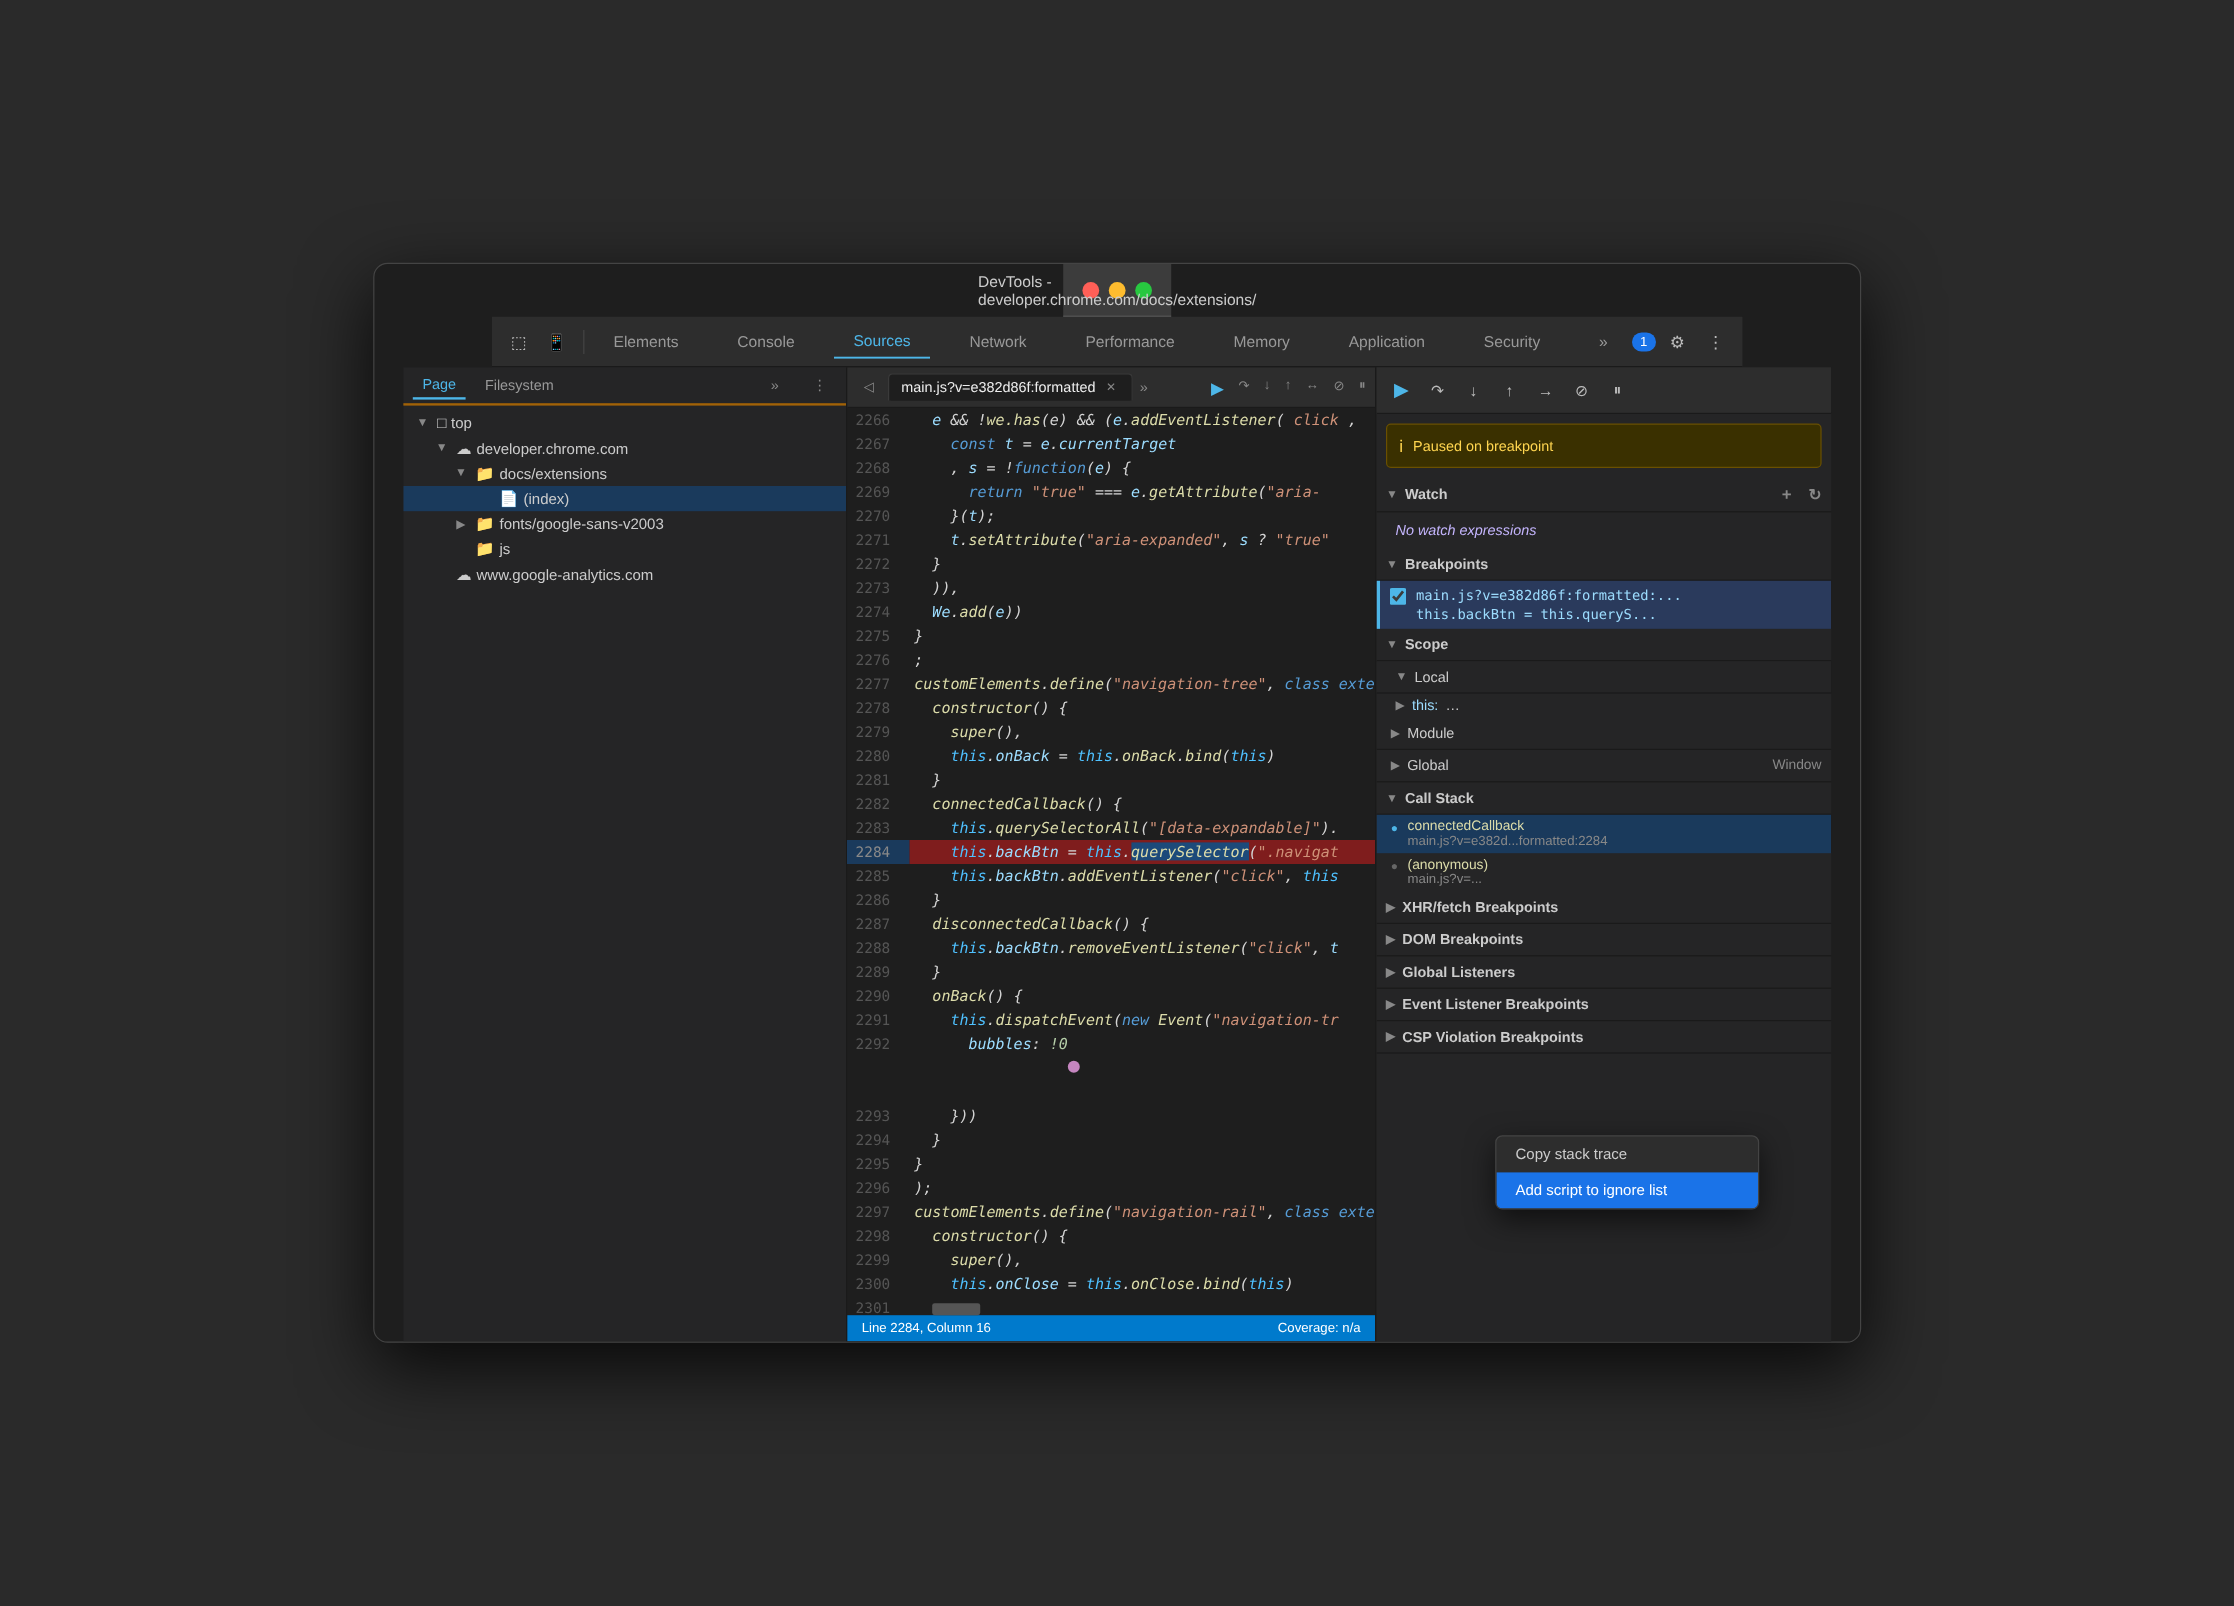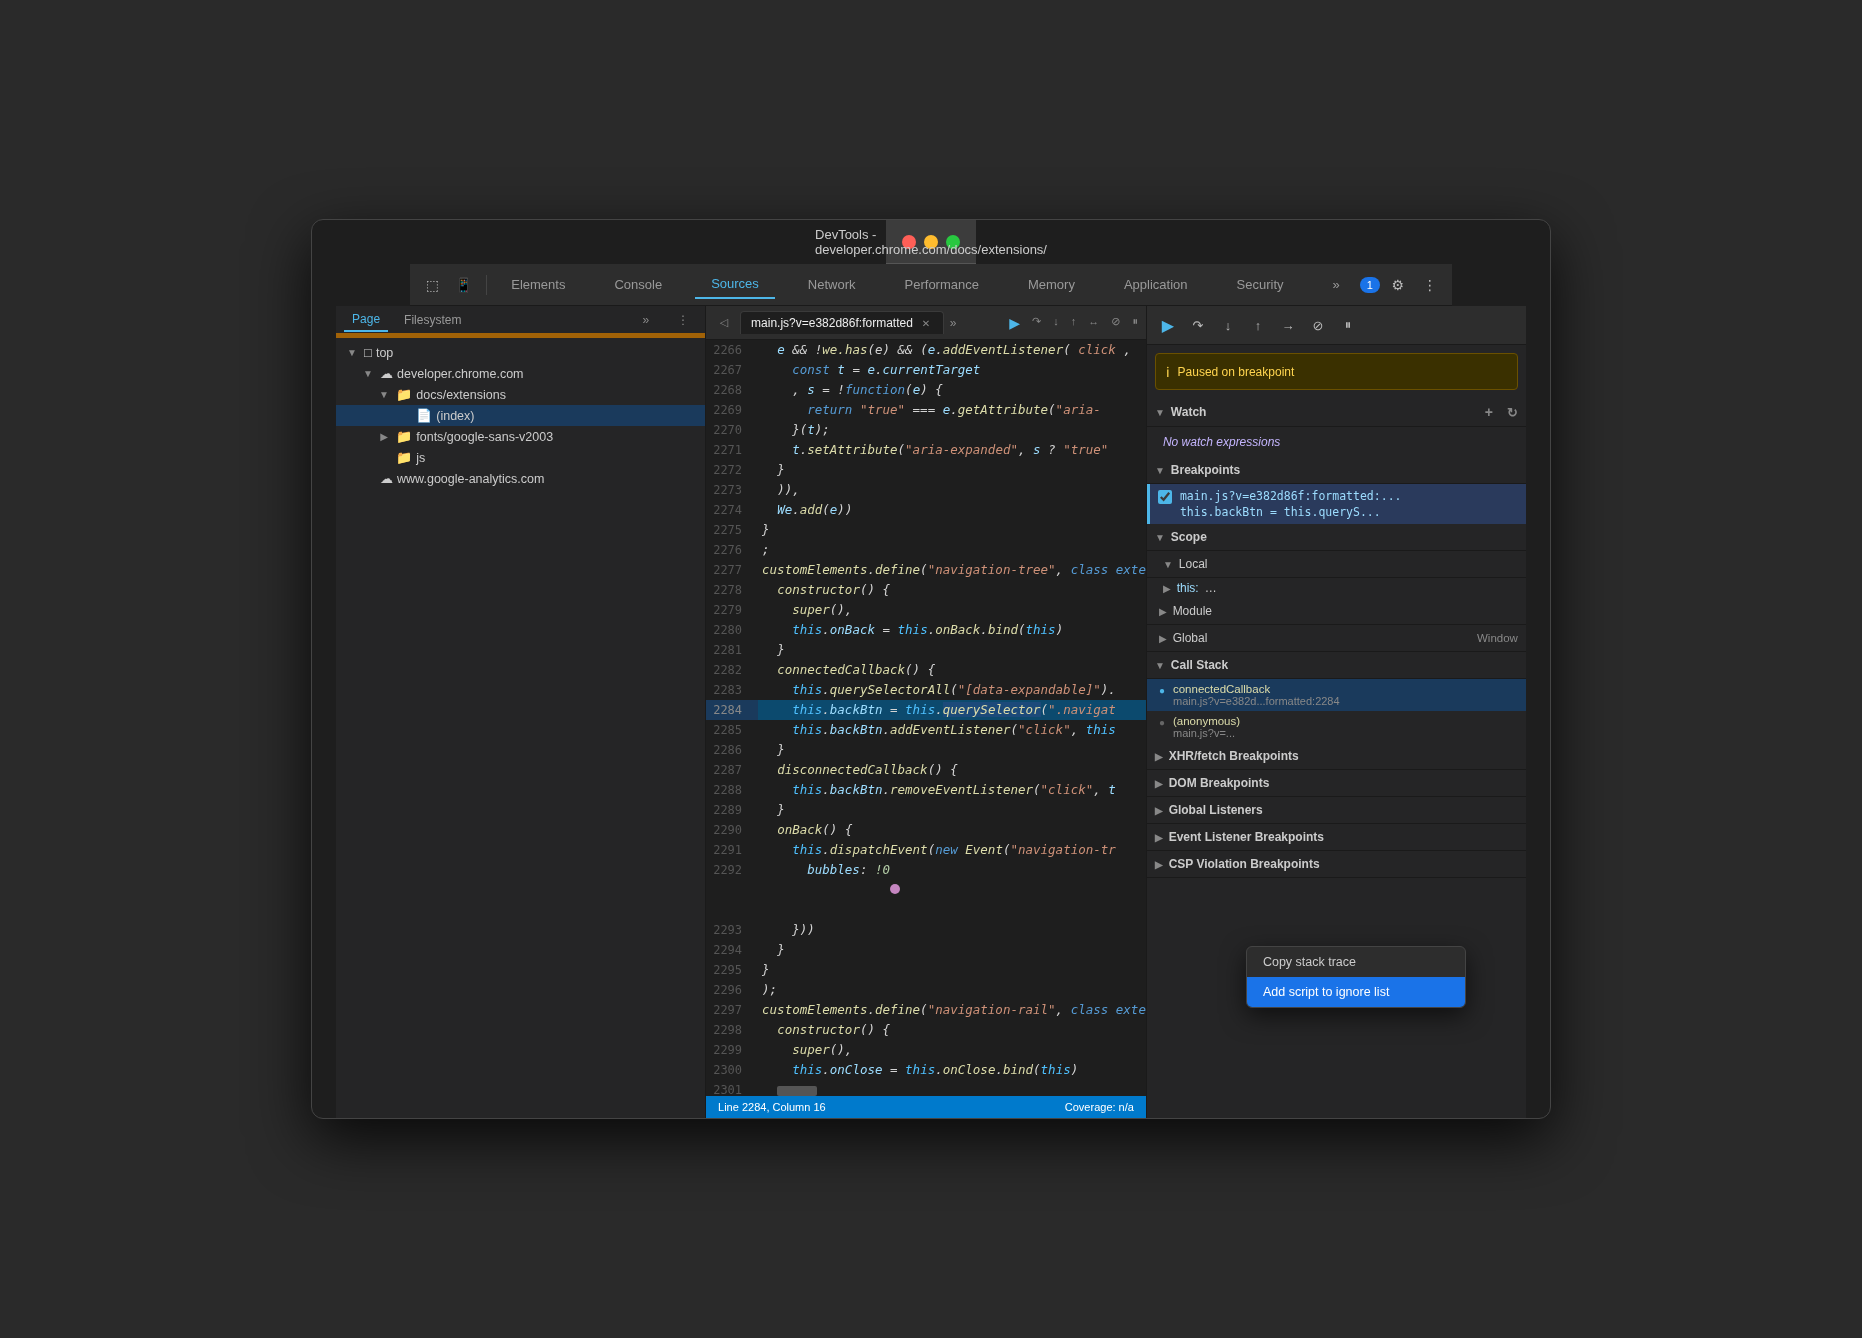--- a/index.html
+++ b/index.html
@@ -132,21 +132,21 @@
       background: #252526;
       border-right: 1px solid #1a1a1a;
       display: flex;
       flex-direction: column;
       flex-shrink: 0;
     }
     .panel-tabs {
       display: flex;
       align-items: center;
       padding: 0 8px;
-      border-bottom: 5px solid #a16207;
+      border-bottom: 2px solid #a16207;
       height: 32px;
       gap: 8px;
     }
     .panel-tab {
       font-size: 12px;
       color: #999;
       cursor: pointer;
       padding: 4px 8px;
     }
     .panel-tab.active {
@@ -252,21 +252,21 @@
       font-size: 12px;
       vertical-align: top;
     }
     .line-content {
       color: #d4d4d4;
       padding-left: 4px;
       white-space: pre;
       font-style: italic;
     }
     .line-highlighted {
-      background: #0c4a6e;
+      background: #7f1d1d;
     }
     .line-highlighted .line-num { background: #1a3a5c; color: #888; }
     .kw { color: #569cd6; }
     .str { color: #ce9178; }
     .fn { color: #dcdcaa; }
     .num { color: #b5cea8; }
     .prop { color: #9cdcfe; }
     .punct { color: #d4d4d4; }
     .this-kw { color: #4fc1ff; }
     .status-bar {

